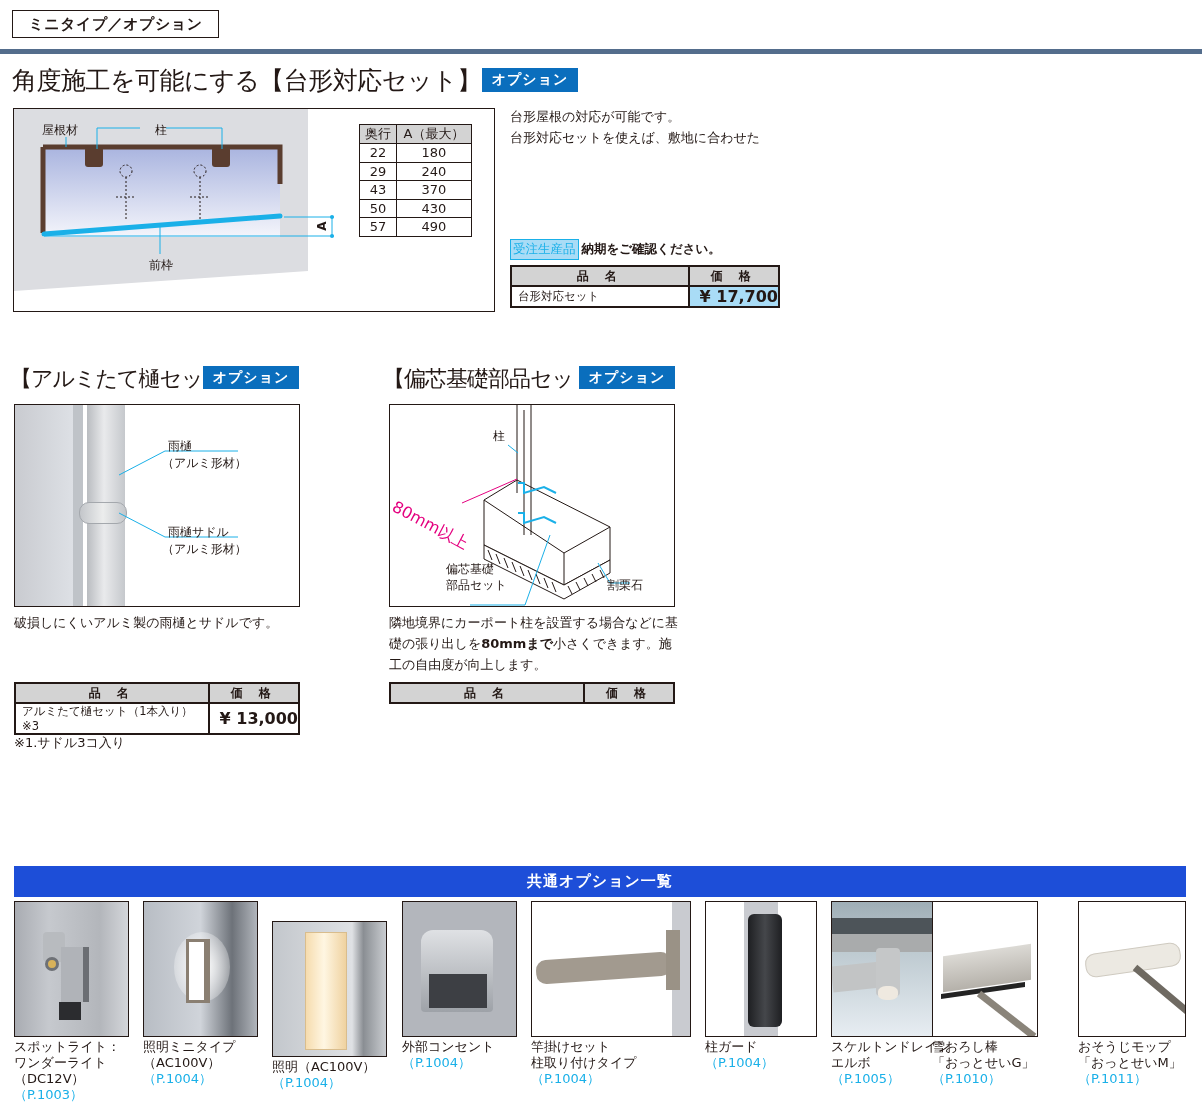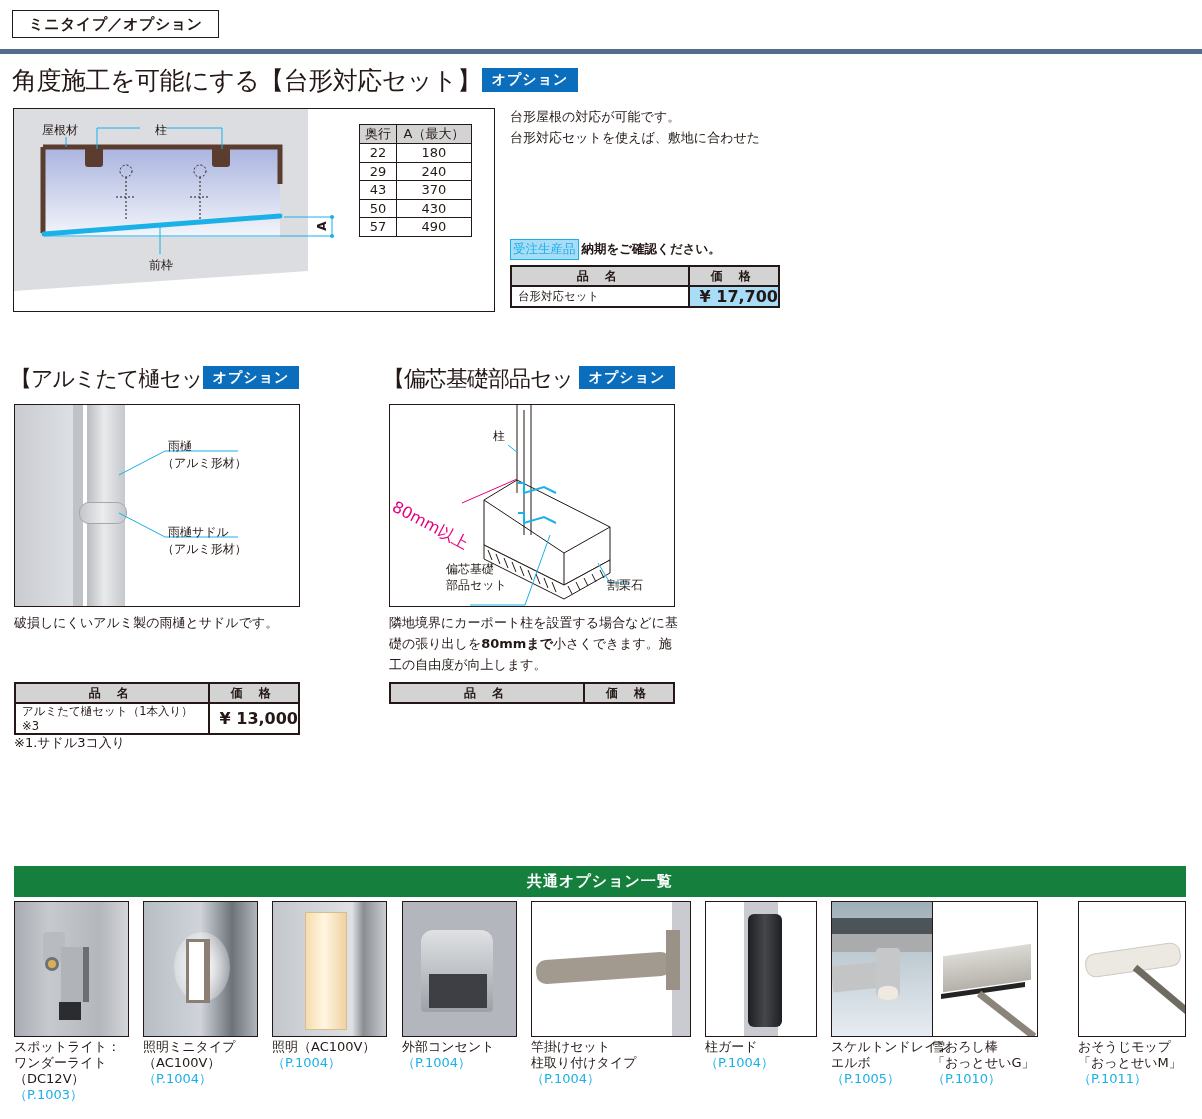--- a/index.html
+++ b/index.html
@@ -14,21 +14,21 @@
   .body-text { font-size: 13px; line-height: 21px; }
   table.price { border-collapse: collapse; font-size: 12px; }
   table.price th, table.price td { border: 2px solid #231815; }
   table.price th { background: #d3d3d3; font-weight: bold; height: 20px; letter-spacing: 6px; }
   table.price td.name { padding-left: 6px; height: 21px; font-size: 11.5px; }
   table.price td.val { font-weight: bold; font-size: 16px; padding-left: 10px; white-space: nowrap; }
   .dim-table { border-collapse: collapse; font-size: 13px; }
   .dim-table th, .dim-table td { border: 1px solid #231815; text-align: center; height: 18.5px; }
   .dim-table th { background: #d3d3d3; font-weight: normal; }
   .lbl { font-size: 12px; position: absolute; white-space: nowrap; }
-  .band { left: 14px; top: 866px; width: 1172px; height: 31px; background: #15803d; color: #fff; font-weight: bold; font-size: 15px; display: flex; align-items: center; justify-content: center; letter-spacing: 1px; }
+  .band { left: 14px; top: 866px; width: 1172px; height: 31px; background: #1d4ed8; color: #fff; font-weight: bold; font-size: 15px; display: flex; align-items: center; justify-content: center; letter-spacing: 1px; }
   .opt-card { position: absolute; top: 901px; }
   .opt-img { border: 1px solid #231815; height: 136px; position: relative; overflow: hidden; }
   .opt-cap { font-size: 13px; line-height: 16px; margin-top: 2px; white-space: nowrap; }
   .opt-ref { font-size: 13px; line-height: 16px; color: #1ab0e8; }
 </style>
 </head>
 <body>
 
 <div class="abs page-tag">ミニタイプ／オプション</div>
 <div class="abs rule"></div>
@@ -239,21 +239,21 @@
     <div style="position:absolute;left:30px;top:30px;width:56px;height:70px;border-radius:50%;background:radial-gradient(#ffffff,rgba(255,255,255,0));"></div>
     <div style="position:absolute;left:42px;top:37px;width:24px;height:64px;background:#fff;border:3px solid #8a7f72;border-right-width:6px;"></div>
   </div>
   <div class="opt-cap">
     <div>照明ミニタイプ</div>
     <div>（AC100V）</div>
     <div class="opt-ref">（P.1004）</div>
   </div>
 </div>
 
-<div class="opt-card" style="left:272px;width:115px;">
+<div class="opt-card" style="left:272px;width:115px;margin-top:20px;">
   <div class="opt-img" style="background:linear-gradient(90deg,#c3c7cc 0,#dfe1e4 70%,#8a8e93 80%,#c9ccd0 100%);">
     <div style="position:absolute;left:32px;top:10px;width:42px;height:118px;background:linear-gradient(90deg,#f6dcae,#fff6e2 45%,#efd2a0);border:1px solid #d9bd8d;"></div>
   </div>
   <div class="opt-cap">
     <div>照明（AC100V）</div>
     <div class="opt-ref">（P.1004）</div>
   </div>
 </div>
 
 <div class="opt-card" style="left:402px;width:115px;">

